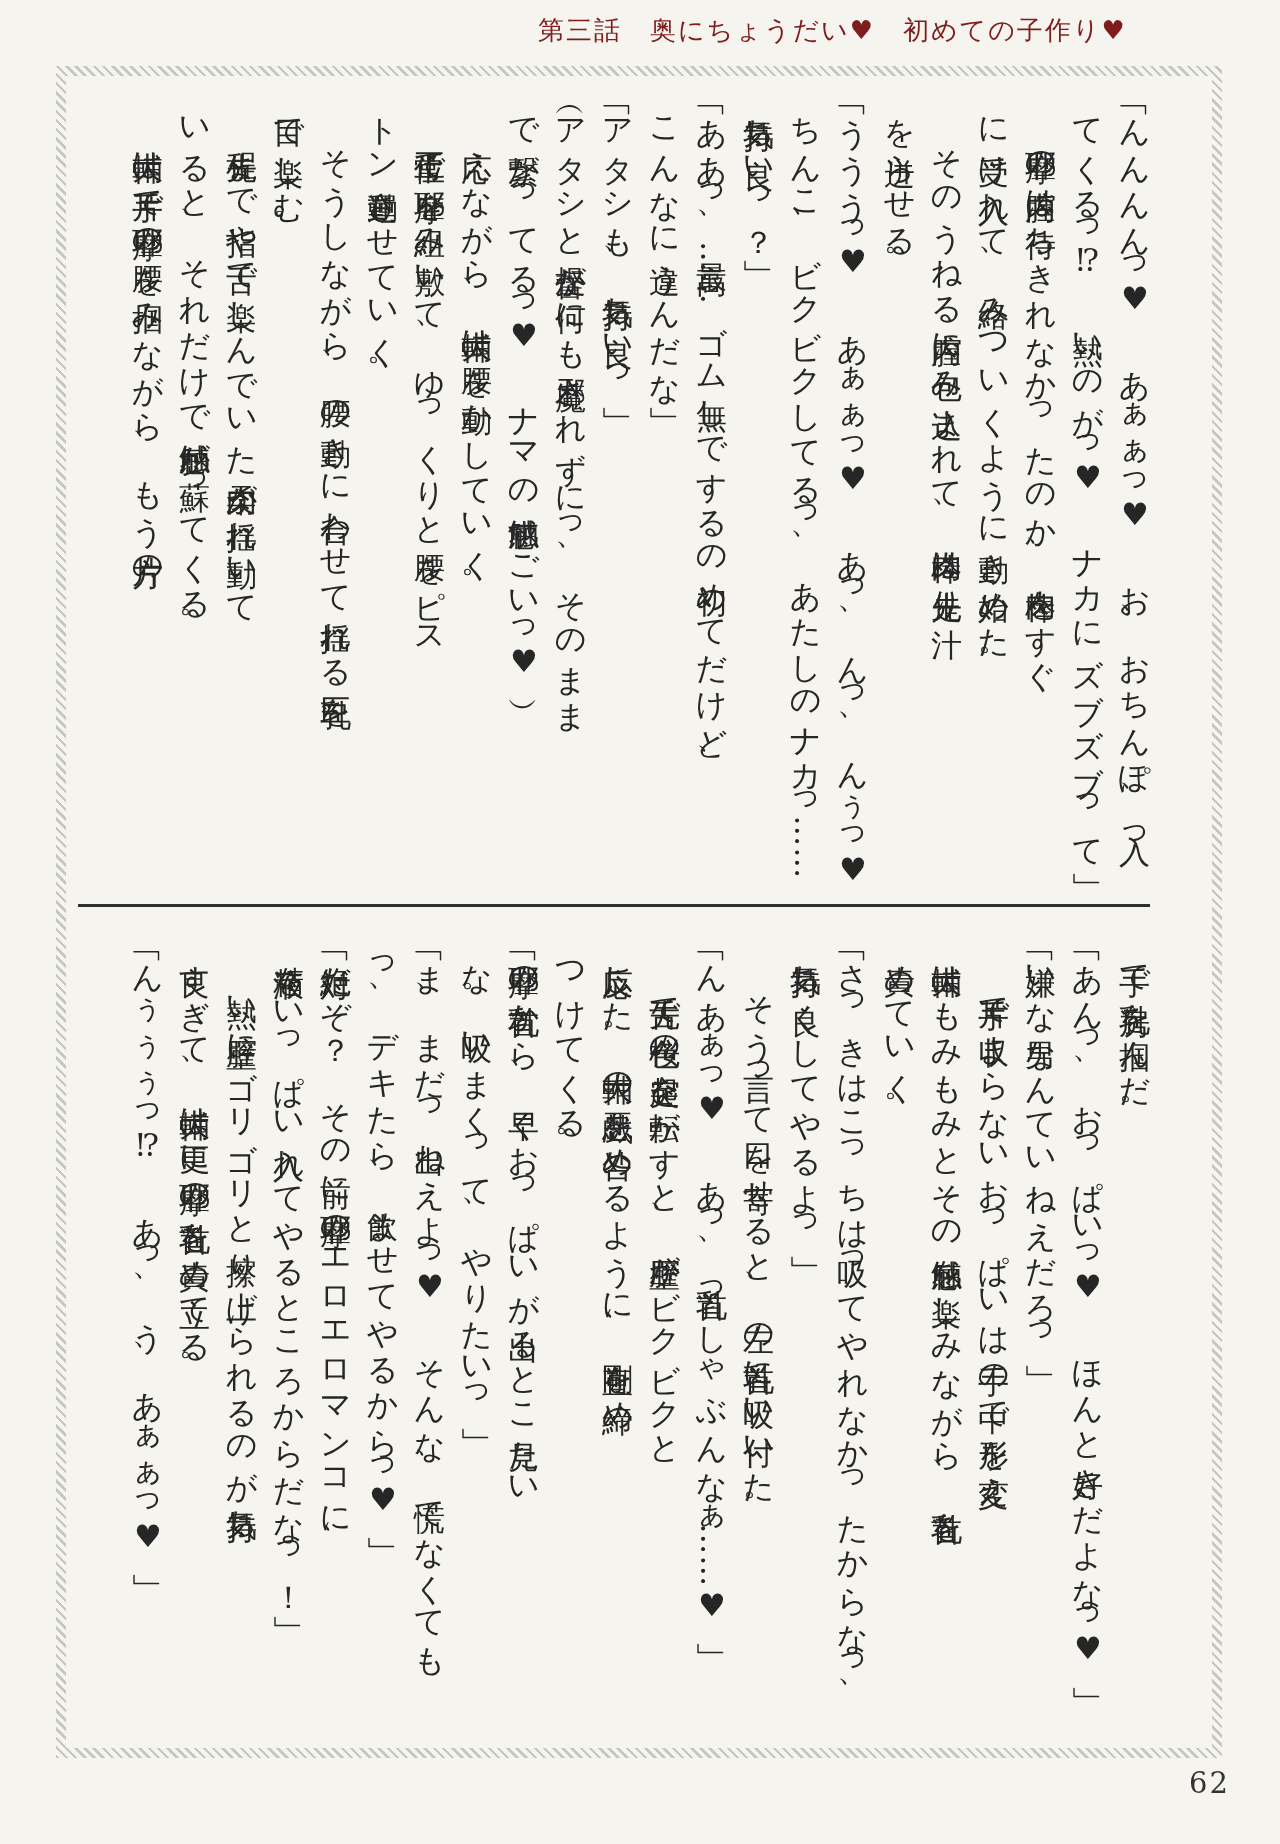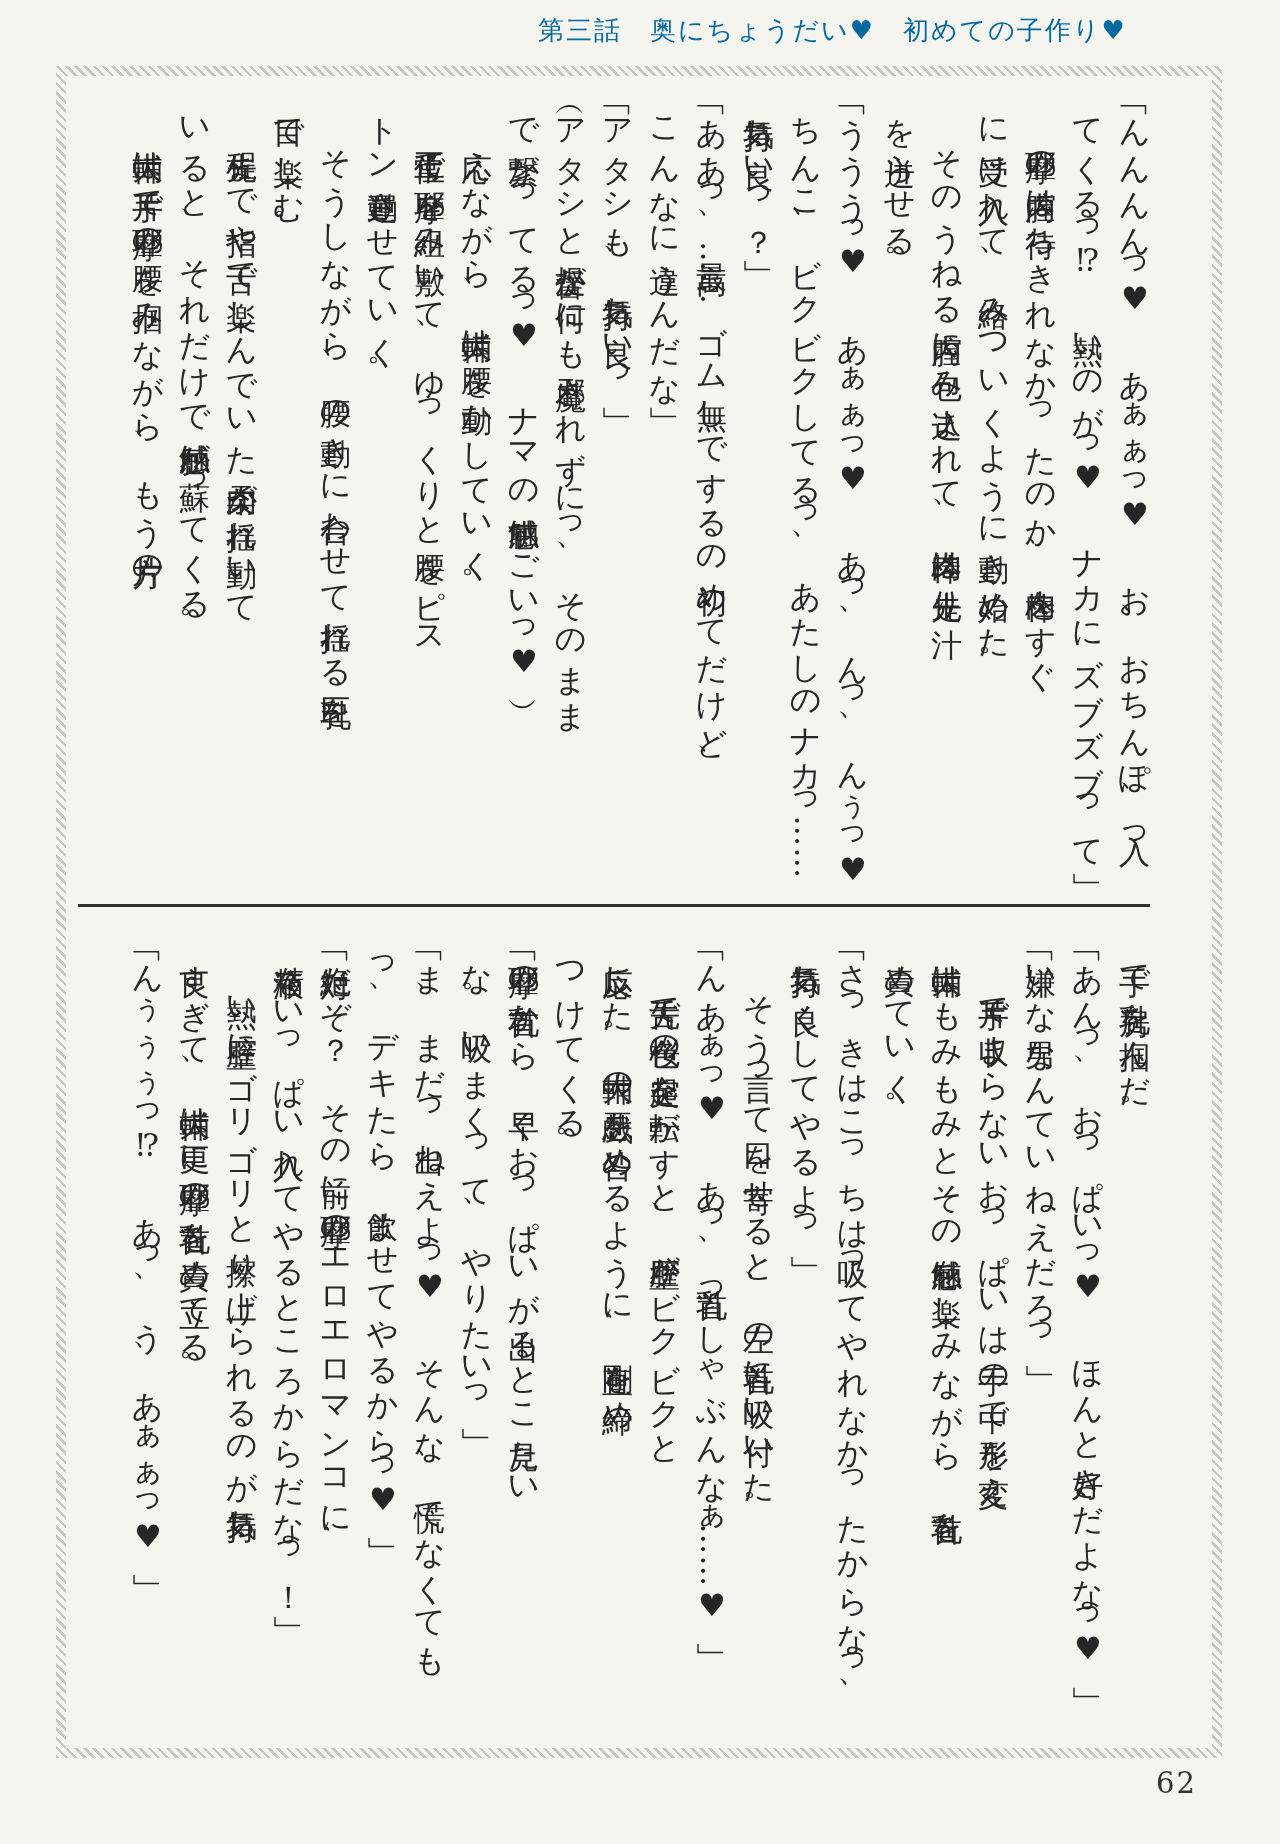--- a/index.html
+++ b/index.html
@@ -13,21 +13,21 @@
     height: 1844px;
     background: #f5f4ef;
     overflow: hidden;
   }
   .header {
     position: absolute;
     top: 13px;
     left: 538px;
     font-family: "DejaVu Sans", "Liberation Sans", sans-serif;
     font-size: 26px;
-    color: #0369a1;
+    color: #7f1d1d;
     letter-spacing: 2px;
     white-space: nowrap;
   }
   .frame {
     position: absolute;
     left: 56px;
     top: 66px;
     width: 1166px;
     height: 1692px;
     box-sizing: border-box;
@@ -52,21 +52,21 @@
   .divider {
     position: absolute;
     left: 78px;
     top: 904px;
     width: 1072px;
     height: 3px;
     background: #2f2f2f;
   }
   .pagenum {
     position: absolute;
-    left: 1156px;
+    left: 1189px;
     top: 1766px;
     font-family: "DejaVu Serif", "Liberation Serif", serif;
     font-size: 29px;
     letter-spacing: 2px;
     color: #333333;
   }
 </style>
 </head>
 <body>
 

